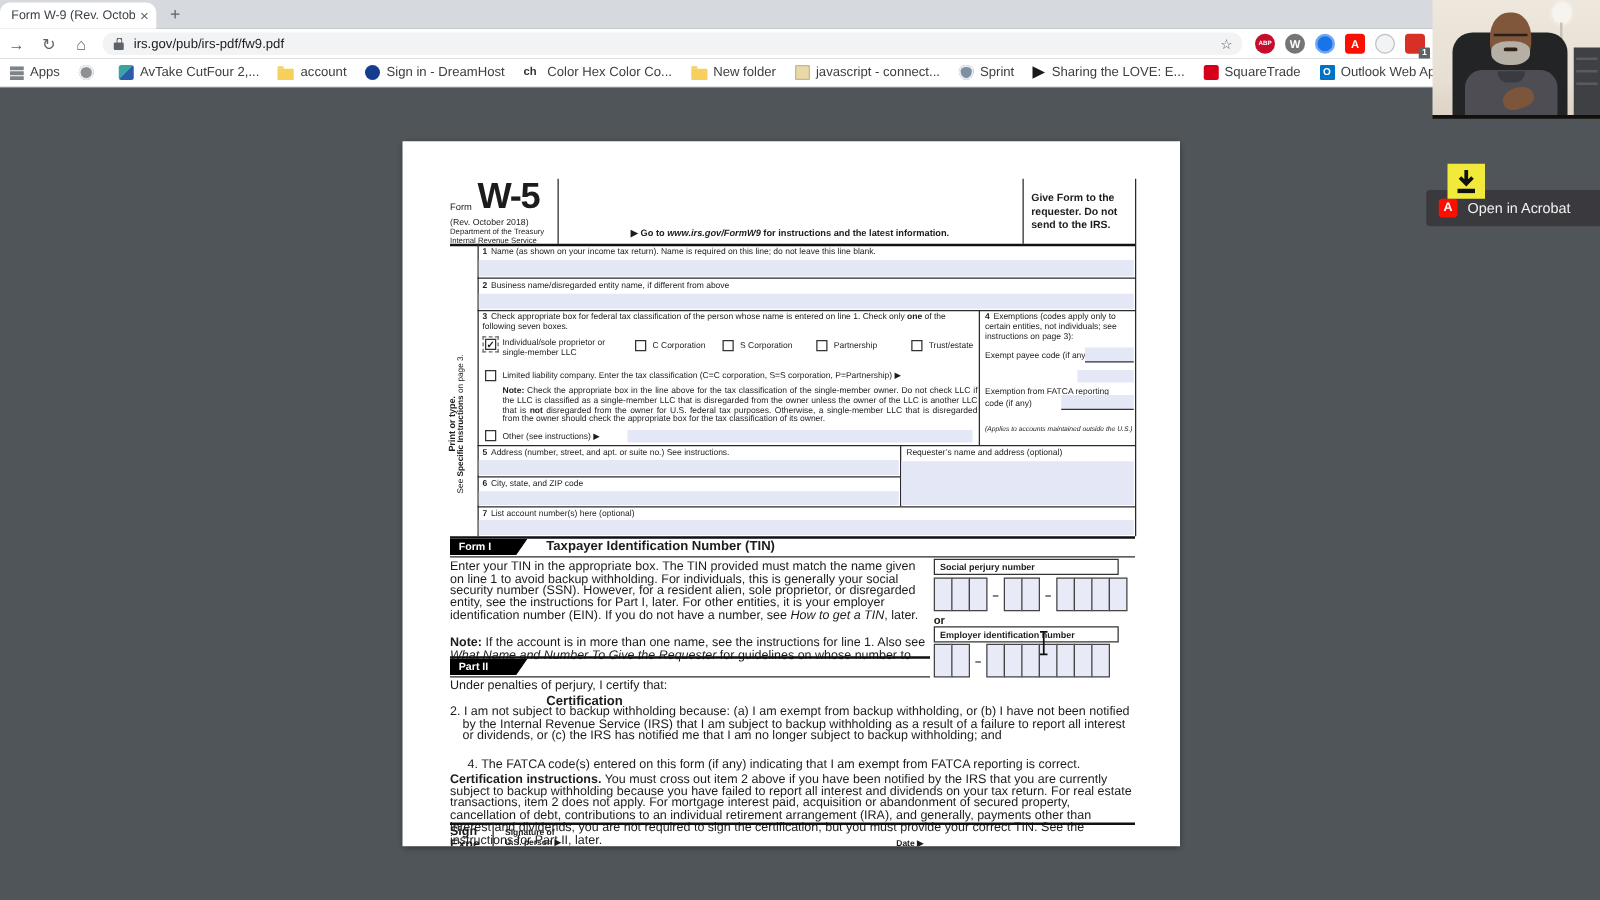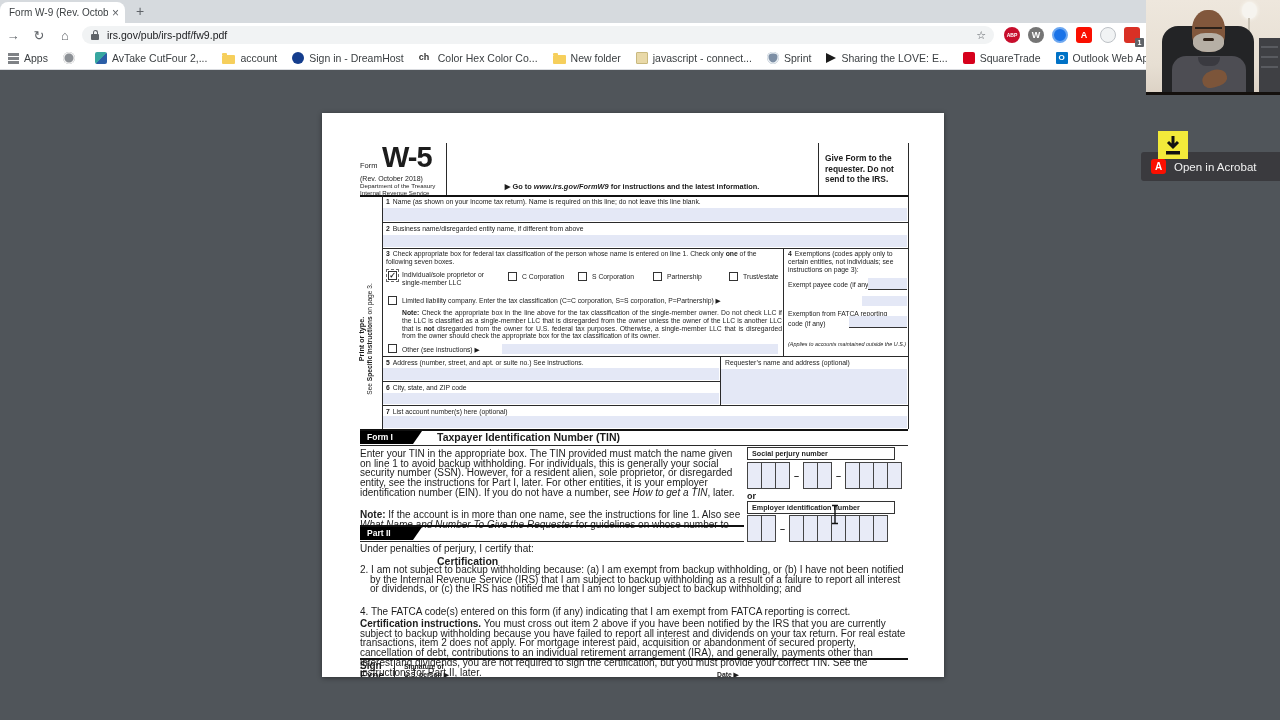--- a/index.html
+++ b/index.html
@@ -353,21 +353,21 @@
       <svg class="ibeam" style="left:508px;top:391px;" width="10" height="21" viewBox="0 0 10 21">
         <path d="M2 1.5 H8 M5 1.5 V19.5 M2 19.5 H8" stroke="#111" stroke-width="1.4" fill="none"></path>
       </svg>
 
       <div class="hl2" style="left:38px;top:412px;width:384px;"></div>
       <div class="pbox" style="left:38px;top:414px;">Part II</div>
       <div class="ptitle" style="left:115px;top:414px;margin-top:28px;">Certification</div>
       <div class="hl" style="left:38px;top:428px;width:384px;"></div>
       <div class="body8" style="left:38px;top:431px;">Under penalties of perjury, I certify that:</div>
       <div class="body8 p2item" style="left:38px;top:452px;width:548px;">2. I am not subject to backup withholding because: (a) I am exempt from backup withholding, or (b) I have not been notified by the Internal Revenue Service (IRS) that I am subject to backup withholding as a result of a failure to report all interest or dividends, or (c) the IRS has notified me that I am no longer subject to backup withholding; and</div>
-      <div class="body8 p2item" style="left:38px;top:494px;width:548px;">4. The FATCA code(s) entered on this form (if any) indicating that I am exempt from FATCA reporting is correct.</div>
+      <div class="body8 p2item" style="left:52px;top:494px;width:548px;">4. The FATCA code(s) entered on this form (if any) indicating that I am exempt from FATCA reporting is correct.</div>
       <div class="body8" style="left:38px;top:506px;width:548px;">
         <span class="b">Certification instructions.</span><span> You must cross out item 2 above if you have been notified by the IRS that you are currently subject to backup withholding because you have failed to report all interest and dividends on your tax return. For real estate transactions, item 2 does not apply. For mortgage interest paid, acquisition or abandonment of secured property, cancellation of debt, contributions to an individual retirement arrangement (IRA), and generally, payments other than interest and dividends, you are not required to sign the certification, but you must provide your correct TIN. See the instructions for Part II, later.</span>
       </div>
 
       <div class="hl2" style="left:38px;top:545px;width:548px;"></div>
       <div class="abs b" style="left:38px;top:548px;font-size:10px;line-height:10px;">
         <div>Sign</div>
           <div>Expe</div>
       </div>
       <div class="vl" style="left:72px;top:545px;height:23px;"></div>

